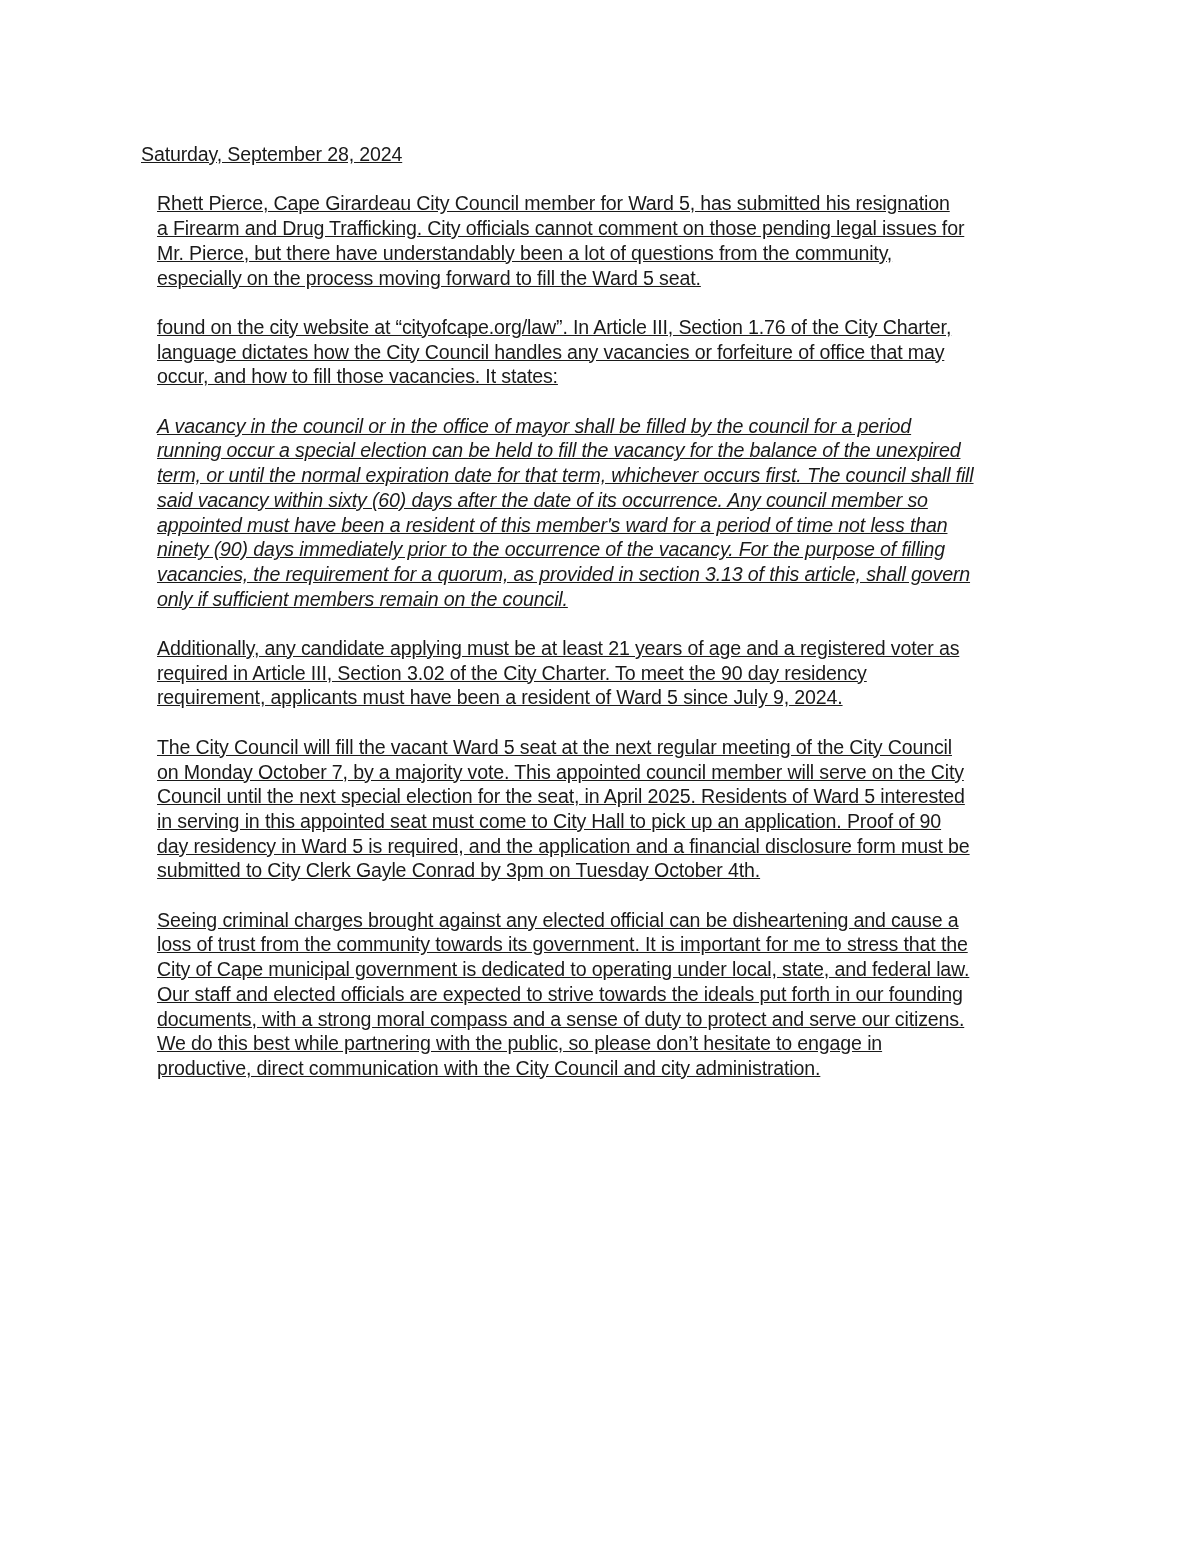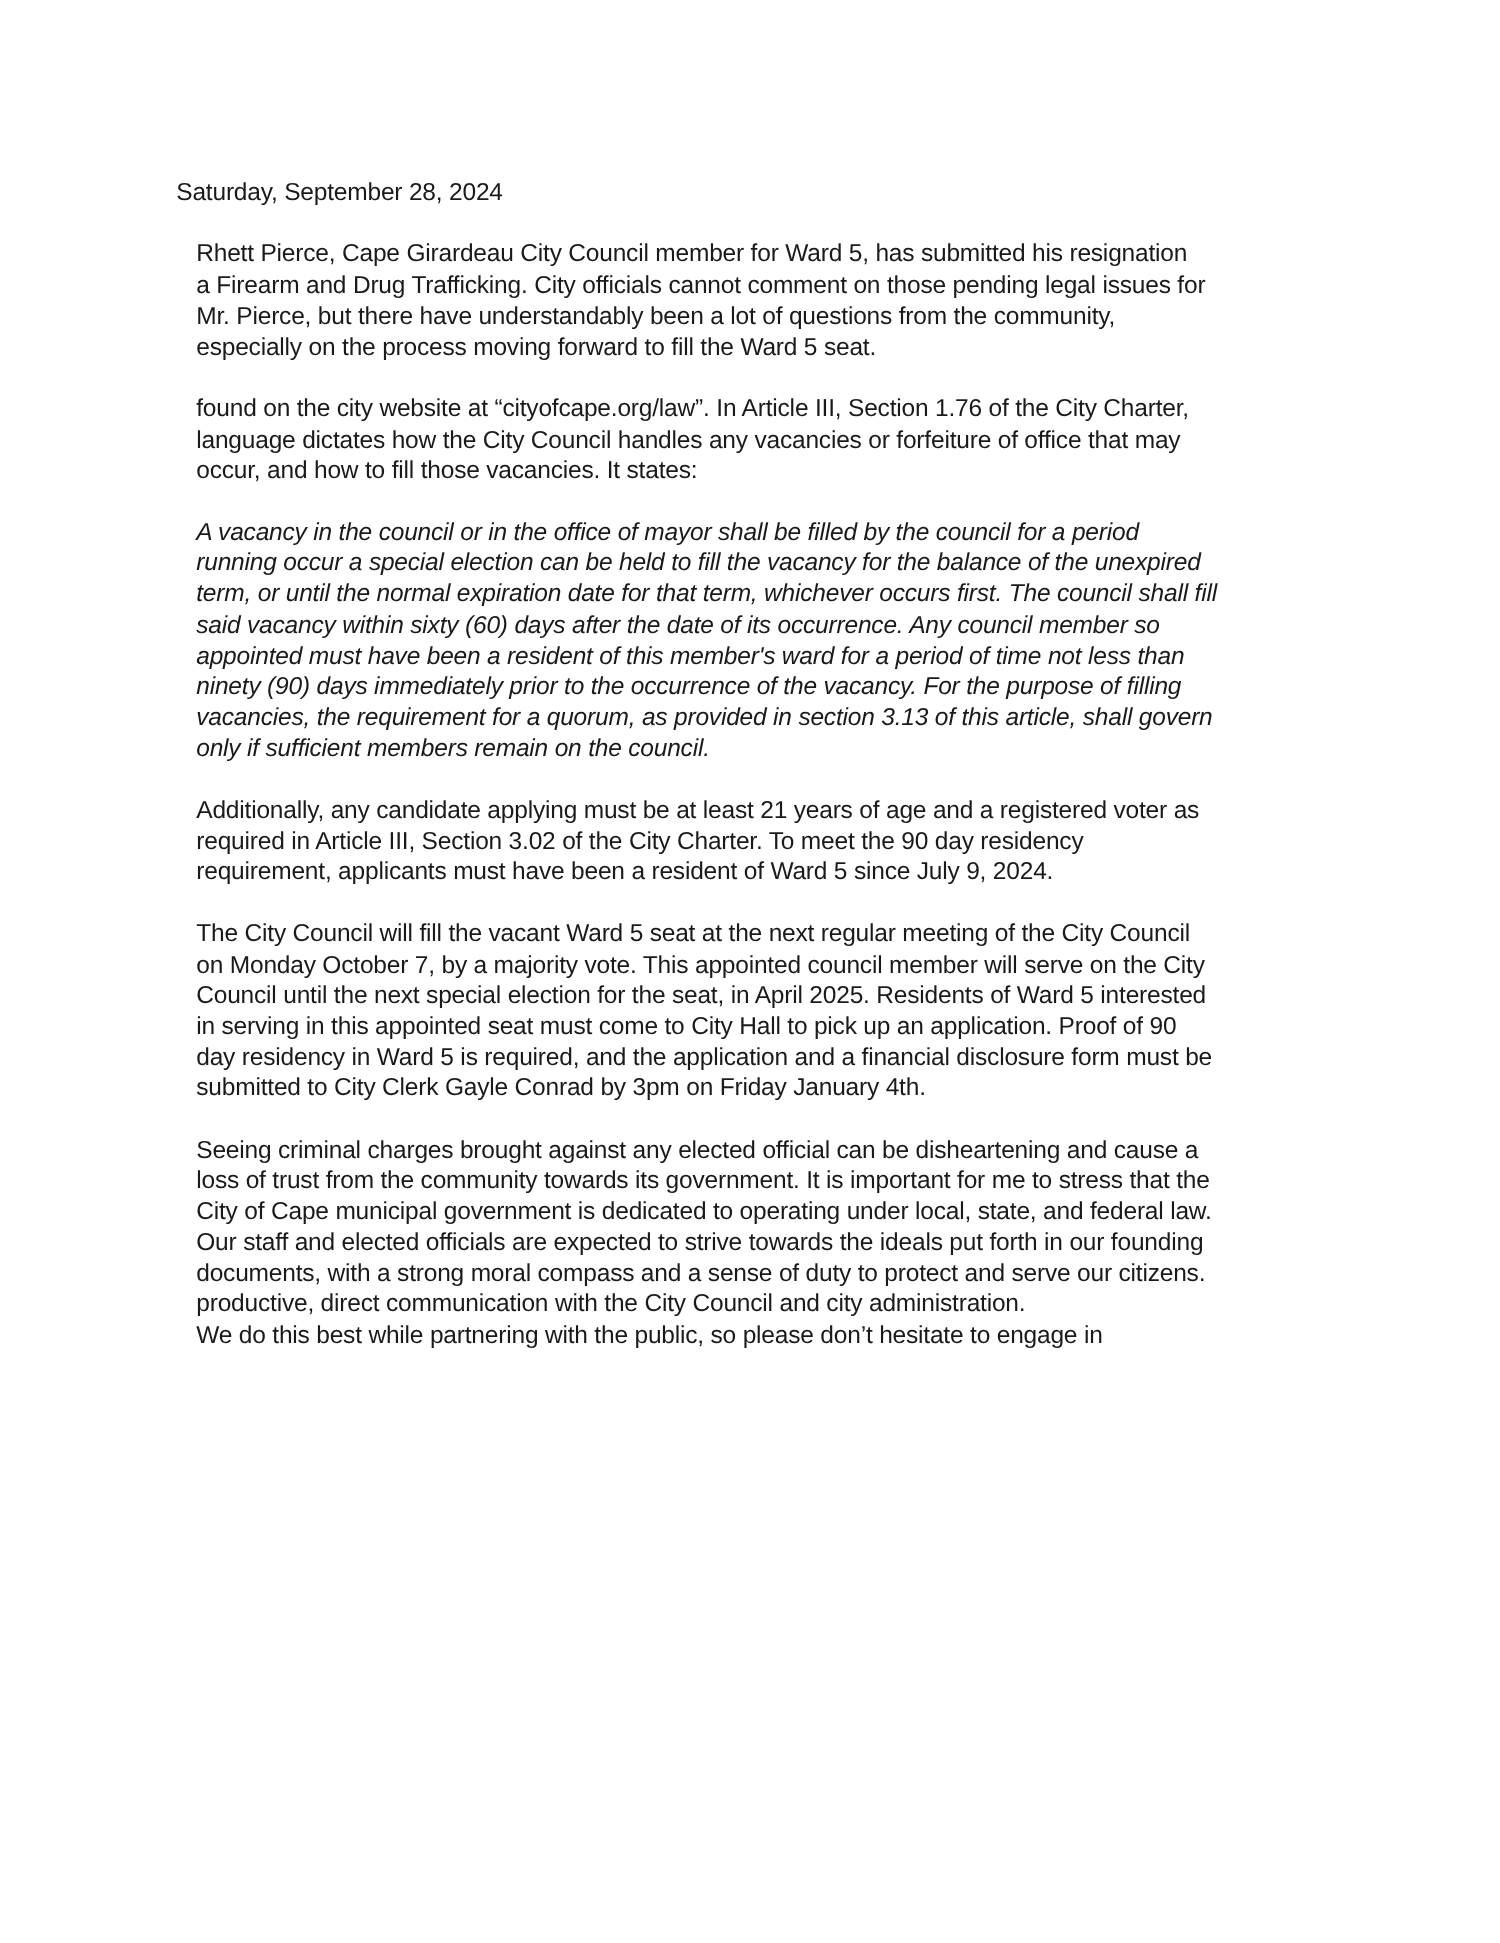--- a/index.html
+++ b/index.html
@@ -4,21 +4,21 @@
 <style>
   html, body { margin: 0; padding: 0; background: #ffffff; }
   body { width: 1200px; height: 1554px; position: relative; overflow: hidden; }
   .page {
     position: absolute; left: 0; top: 0; width: 1200px; height: 1554px;
     background: #ffffff; color: #1a1a1a;
     font-family: "Liberation Sans", sans-serif;
   }
   .content {
     position: absolute; left: 141px; top: 142px; width: 930px;
-    font-size: 19.6px; line-height: 24.7px; letter-spacing: -0.15px;
+    font-size: 19.6px; line-height: 24.7px; letter-spacing: -0.15px; text-decoration: underline;
   }
   .para { margin: 0 0 24.7px 0; }
   .line { display: block; white-space: nowrap; margin-left: 16px; }
   .italic .line { font-style: italic; }
   .date { margin-bottom: 24.7px; }
 </style>
 </head>
 <body>
 
 <div class="page">
@@ -54,26 +54,26 @@
       <span class="line">required in Article III, Section 3.02 of the City Charter. To meet the 90 day residency</span>
       <span class="line">requirement, applicants must have been a resident of Ward 5 since July 9, 2024.</span>
     </div>
 
     <div class="para">
       <span class="line">The City Council will fill the vacant Ward 5 seat at the next regular meeting of the City Council</span>
       <span class="line">on Monday October 7, by a majority vote. This appointed council member will serve on the City</span>
       <span class="line">Council until the next special election for the seat, in April 2025. Residents of Ward 5 interested</span>
       <span class="line">in serving in this appointed seat must come to City Hall to pick up an application. Proof of 90</span>
       <span class="line">day residency in Ward 5 is required, and the application and a financial disclosure form must be</span>
-      <span class="line">submitted to City Clerk Gayle Conrad by 3pm on Friday January 4th.</span>
+      <span class="line">submitted to City Clerk Gayle Conrad by 3pm on Tuesday October 4th.</span>
     </div>
 
     <div class="para">
       <span class="line">Seeing criminal charges brought against any elected official can be disheartening and cause a</span>
       <span class="line">loss of trust from the community towards its government. It is important for me to stress that the</span>
       <span class="line">City of Cape municipal government is dedicated to operating under local, state, and federal law.</span>
       <span class="line">Our staff and elected officials are expected to strive towards the ideals put forth in our founding</span>
       <span class="line">documents, with a strong moral compass and a sense of duty to protect and serve our citizens.</span>
+      <span class="line">We do this best while partnering with the public, so please don’t hesitate to engage in</span>
       <span class="line">productive, direct communication with the City Council and city administration.</span>
-      <span class="line">We do this best while partnering with the public, so please don’t hesitate to engage in</span>
     </div>
   </div>
 </div>
 
 </body></html>

